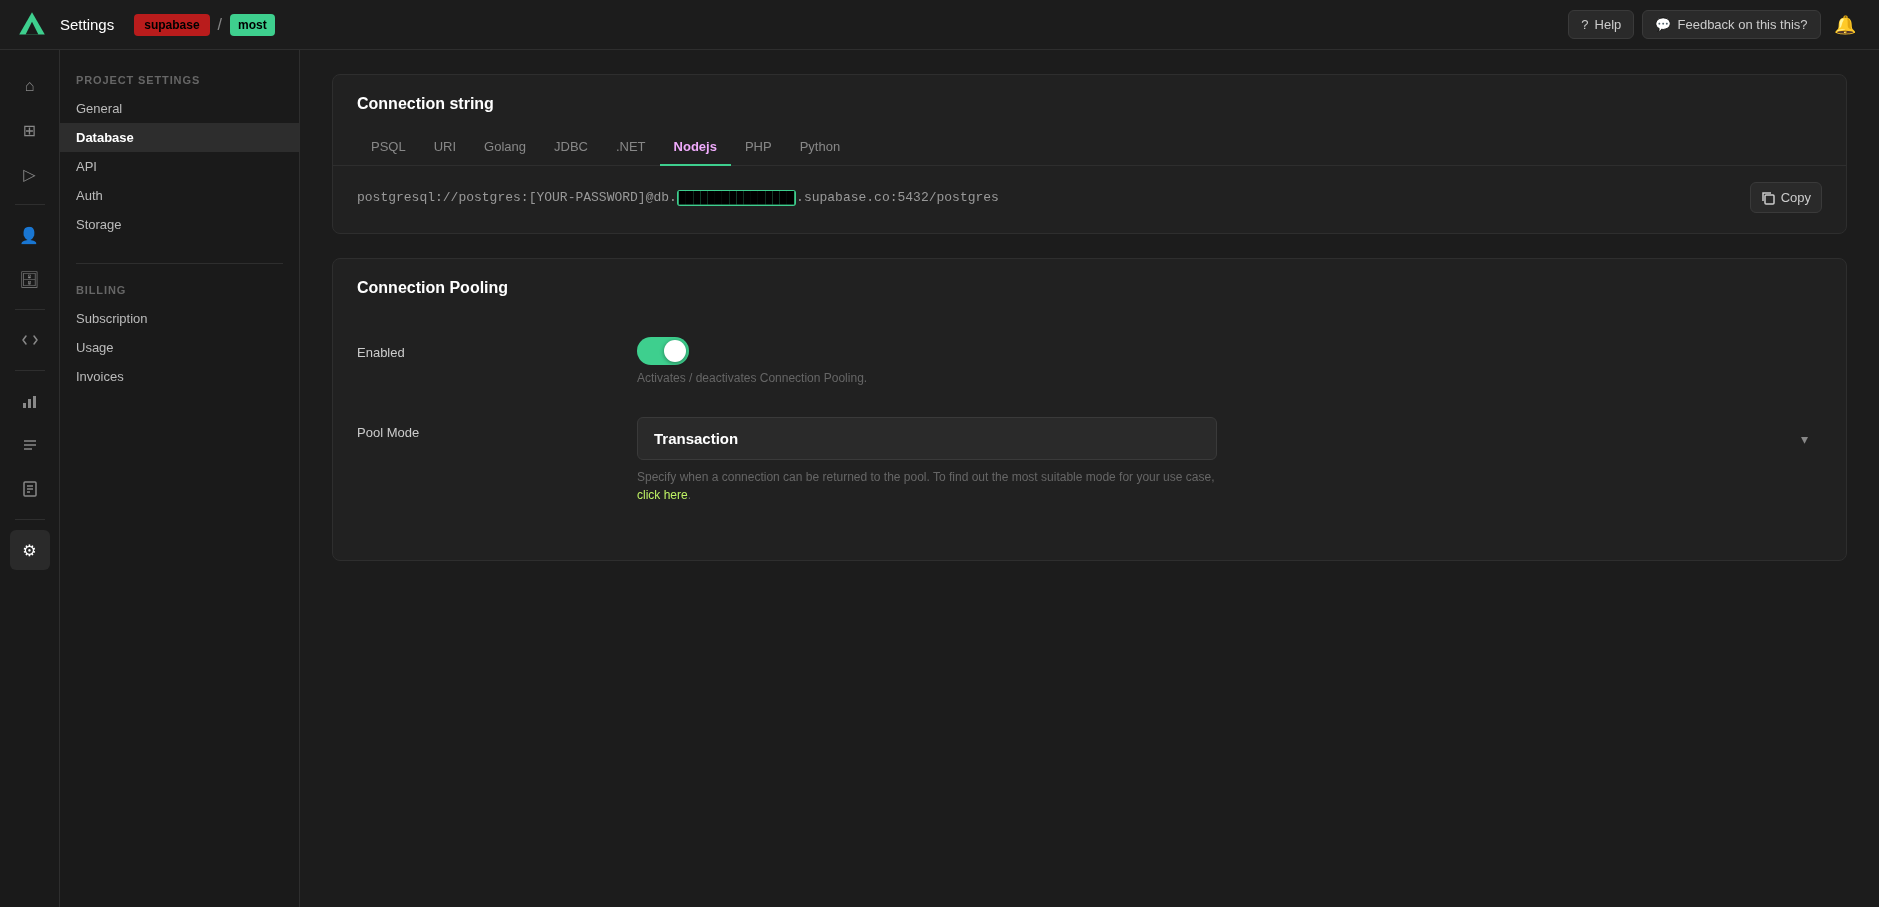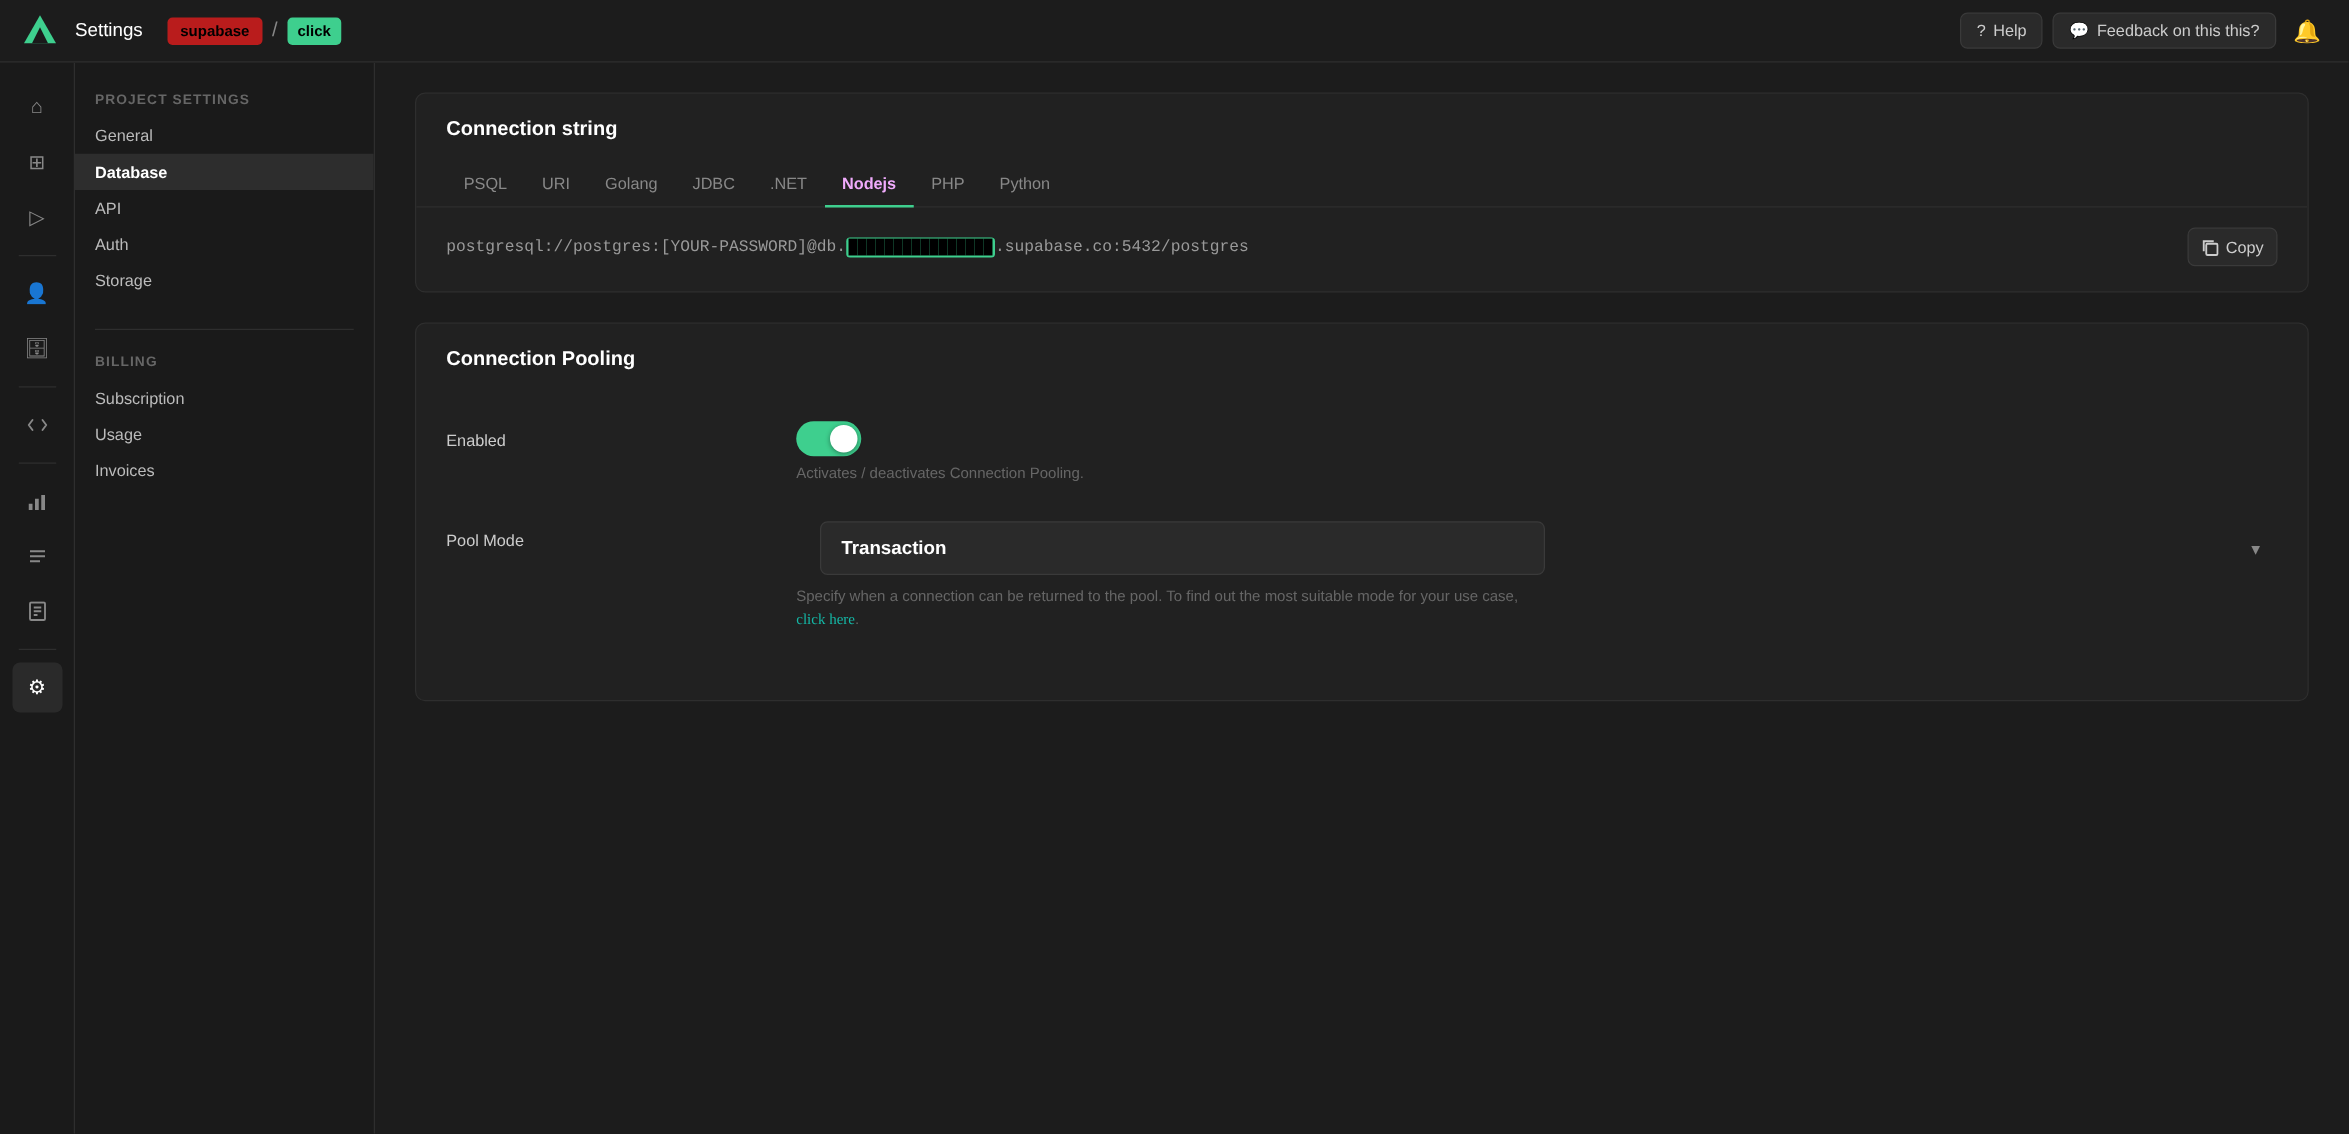--- a/index.html
+++ b/index.html
@@ -326,27 +326,25 @@
       -webkit-appearance: none;
     }
     .pool-mode-hint {
       font-size: 12px;
       color: #666;
       margin-top: 8px;
       max-width: 580px;
       line-height: 1.5;
     }
     .pool-mode-link {
-      color: #14b8a6;
+      color: #bef264;
       text-decoration: none;
-      font-family: Liberation Serif, serif;
     }
     .select-wrapper {
       position: relative;
-      margin-left: 19px;
     }
     .select-wrapper::after {
       content: '▾';
       position: absolute;
       right: 14px;
       top: 50%;
       transform: translateY(-50%);
       color: #888;
       pointer-events: none;
     }
@@ -356,21 +354,21 @@
 
 <div class="top-header">
   <svg class="logo-icon" viewBox="0 0 40 40">
     <polygon points="20,4 36,32 4,32" fill="#3ecf8e"></polygon>
     <polygon points="20,16 28,32 12,32" fill="#1a1a1a"></polygon>
   </svg>
   <span class="header-title">Settings</span>
   <div class="breadcrumb-area">
     <span class="breadcrumb-tag">supabase</span>
     <span class="breadcrumb-separator">/</span>
-    <span class="breadcrumb-tag-small">click</span>
+    <span class="breadcrumb-tag-small">most</span>
   </div>
   <div class="header-right">
     <button class="header-btn">
       <span>?</span>
       <span>Help</span>
     </button>
     <button class="header-btn">
       <span>💬</span>
       <span>Feedback on this this?</span>
     </button>

